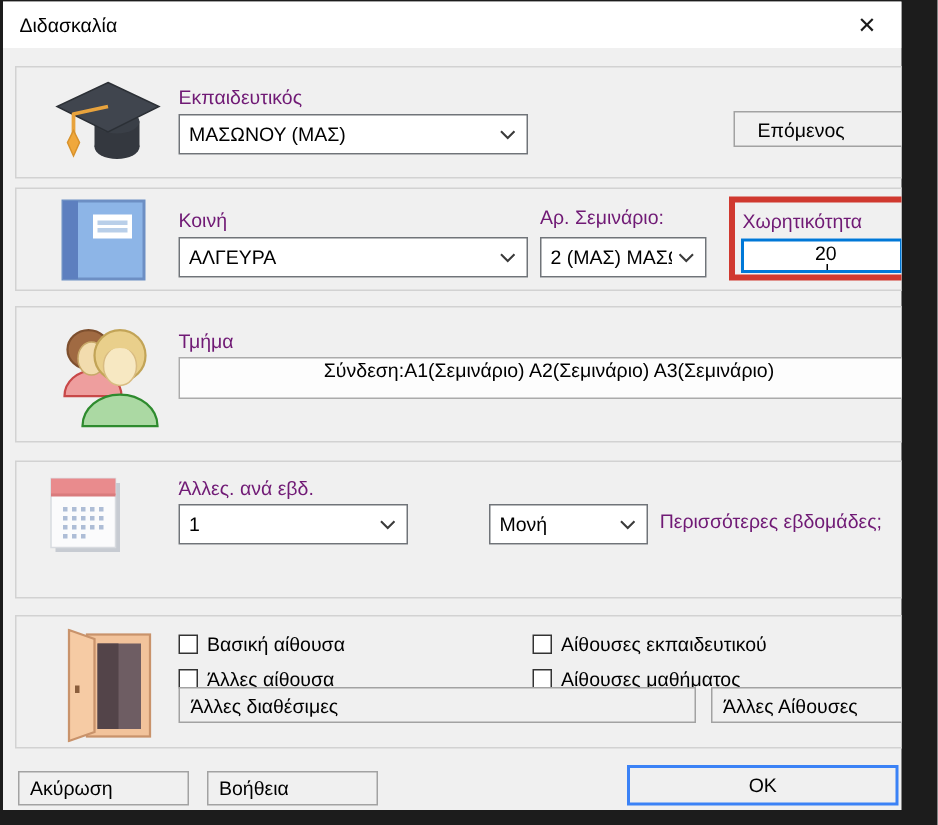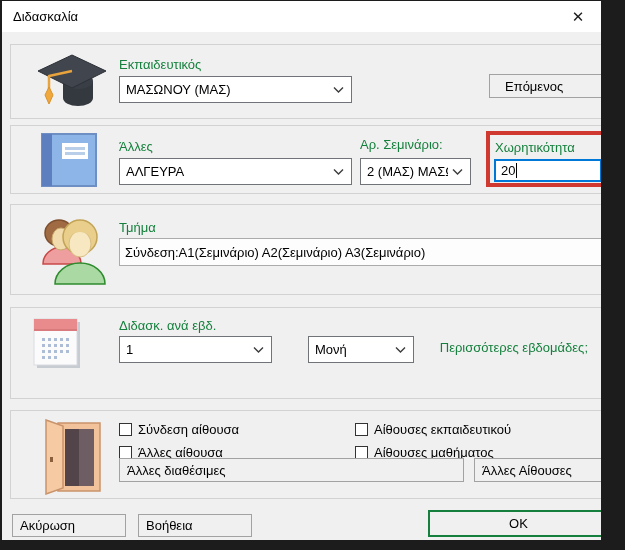--- a/index.html
+++ b/index.html
@@ -23,41 +23,41 @@
   }
   .close-btn {
     position: absolute; right: 6px; top: 0; width: 34px; height: 31px;
     display: flex; align-items: center; justify-content: center;
     font-size: 15px; color: #1a1a1a; cursor: pointer;
   }
   .group {
     position: absolute; left: 8px; width: 606px;
     border: 1px solid #d2d2d2; background: #f0f0f0;
   }
-  .label { position: absolute; font-size: 13px; color: #15803d; white-space: nowrap; }
+  .label { position: absolute; font-size: 13px; color: #701a75; white-space: nowrap; }
   .combo {
     position: absolute; background: #ffffff; border: 1px solid #707479;
     font-size: 13px; color: #000; display: flex; align-items: center;
     padding-left: 6px; white-space: nowrap; overflow: hidden; cursor: default;
   }
   .combo .combo-text { overflow: hidden; white-space: nowrap; flex: 1 1 auto; }
   .chev {
     position: absolute; right: 7px; top: 50%; transform: translateY(-50%);
     width: 11px; height: 7px; flex: none;
   }
   .btn {
     position: absolute; background: #f0f0f0; border: 1px solid #a2a2a2;
     font-size: 13px; color: #000; display: flex; align-items: center;
     padding-left: 7px; cursor: pointer; white-space: nowrap;
   }
   .btn.center { justify-content: center; padding-left: 0; }
   .field {
     position: absolute; background: #fdfdfd; border: 1px solid #ababab;
     font-size: 13px; color: #000; display: flex; align-items: center;
-    padding-left: 5px; white-space: nowrap; overflow: hidden;
+    padding-left: 5px; white-space: nowrap; overflow: hidden; flex-direction: column;
   }
   .checkrow { position: absolute; display: flex; align-items: center; }
   .checkbox {
     width: 13px; height: 13px; background: #ffffff; border: 1px solid #333;
     flex: none; cursor: pointer;
   }
   .checkrow .cb-label { font-size: 13px; margin-left: 6px; white-space: nowrap; }
   .caret { display: inline-block; width: 1px; height: 15px; background: #000; margin-left: 1px; }
   .icon-box { position: absolute; }
   svg { display: block; }
@@ -97,21 +97,21 @@
   <div class="group" style="top:124px; height:69px;"></div>
   <div class="icon-box" style="left:38px; top:131px;">
     <svg width="60" height="56" viewBox="0 0 60 56">
       <rect x="2" y="2" width="54" height="52" fill="#8db5e7" stroke="#6d8fc4" stroke-width="2"></rect>
       <rect x="2" y="2" width="10" height="52" fill="#5d7fbf"></rect>
       <rect x="22" y="11" width="26" height="16" fill="#ffffff"></rect>
       <rect x="25" y="15" width="20" height="3" fill="#b9cfe9"></rect>
       <rect x="25" y="20" width="20" height="3" fill="#b9cfe9"></rect>
     </svg>
   </div>
-  <div class="label" style="left:117px; top:138px;">Άλλες</div>
+  <div class="label" style="left:117px; top:138px;">Κοινή</div>
   <div class="combo" style="left:117px; top:157px; width:233px; height:27px;">
     <span class="combo-text">ΑΛΓΕΥΡΑ</span>
     <span class="chev">
       <svg width="11" height="7" viewBox="0 0 11 7">
           <polyline points="1,1 5.5,5.5 10,1" fill="none" stroke="#3c3c3c" stroke-width="1.4"></polyline>
         </svg>
     </span>
   </div>
   <div class="label" style="left:358px; top:136px;">Αρ. Σεμινάριο:</div>
   <div class="combo" style="left:358px; top:157px; width:111px; height:27px; padding-right:22px;">
@@ -169,30 +169,30 @@
           <rect x="16" y="33" width="3" height="3"></rect>
           <rect x="22" y="33" width="3" height="3"></rect>
           <rect x="28" y="33" width="3" height="3"></rect>
           <rect x="34" y="33" width="3" height="3"></rect>
         <rect x="10" y="39" width="3" height="3"></rect>
           <rect x="16" y="39" width="3" height="3"></rect>
           <rect x="22" y="39" width="3" height="3"></rect>
       </g>
     </svg>
   </div>
-  <div class="label" style="left:117px; top:317px;">Διδασκ. ανά εβδ.</div>
+  <div class="label" style="left:117px; top:317px;">Άλλες. ανά εβδ.</div>
   <div class="combo" style="left:117px; top:335px; width:153px; height:27px;">
     <span class="combo-text">1</span>
     <span class="chev">
       <svg width="11" height="7" viewBox="0 0 11 7">
           <polyline points="1,1 5.5,5.5 10,1" fill="none" stroke="#3c3c3c" stroke-width="1.4"></polyline>
         </svg>
     </span>
   </div>
-  <div class="combo" style="left:306px; top:335px; width:106px; height:27px;">
+  <div class="combo" style="left:324px; top:335px; width:106px; height:27px;">
     <span class="combo-text">Μονή</span>
     <span class="chev">
       <svg width="11" height="7" viewBox="0 0 11 7">
           <polyline points="1,1 5.5,5.5 10,1" fill="none" stroke="#3c3c3c" stroke-width="1.4"></polyline>
         </svg>
     </span>
   </div>
   <div class="label" style="left:auto; right:13px; top:339px;">Περισσότερες εβδομάδες;</div>
 
   <div class="group" style="top:409px; height:89px;"></div>
@@ -200,34 +200,34 @@
     <svg width="64" height="76" viewBox="0 0 64 76">
       <rect x="18" y="4" width="42" height="68" fill="#f2c39b" stroke="#c9936b" stroke-width="1.5"></rect>
       <rect x="25" y="10" width="29" height="57" fill="#6e5d63"></rect>
       <rect x="25" y="10" width="14" height="57" fill="#534449"></rect>
       <polygon points="6,1 23,7 23,69 6,75" fill="#f6cba4" stroke="#c9936b" stroke-width="1.5"></polygon>
       <rect x="10" y="38" width="3" height="5" fill="#8b5e3c"></rect>
     </svg>
   </div>
   <div class="checkrow" style="left:117px; top:421px;">
     <span class="checkbox"></span>
-    <span class="cb-label">Σύνδεση αίθουσα</span>
+    <span class="cb-label">Βασική αίθουσα</span>
   </div>
   <div class="checkrow" style="left:117px; top:444px;">
     <span class="checkbox"></span>
     <span class="cb-label">Άλλες αίθουσα</span>
   </div>
   <div class="checkrow" style="left:353px; top:421px;">
     <span class="checkbox"></span>
     <span class="cb-label">Αίθουσες εκπαιδευτικού</span>
   </div>
   <div class="checkrow" style="left:353px; top:444px;">
     <span class="checkbox"></span>
     <span class="cb-label">Αίθουσες μαθήματος</span>
   </div>
   <div class="btn" style="left:117px; top:457px; width:345px; height:24px;">Άλλες διαθέσιμες</div>
   <div class="btn" style="left:472px; top:457px; width:133px; height:24px;">Άλλες Αίθουσες</div>
 
   <div class="btn" style="left:10px; top:513px; width:114px; height:23px;">Ακύρωση</div>
   <div class="btn" style="left:136px; top:513px; width:114px; height:23px;">Βοήθεια</div>
-  <div class="btn center" style="left:426px; top:509px; width:181px; height:27px; border:2px solid #15803d;">OK</div>
+  <div class="btn center" style="left:416px; top:509px; width:181px; height:27px; border:2px solid #3b82f6;">OK</div>
 
 </div>
 
 </body></html>

